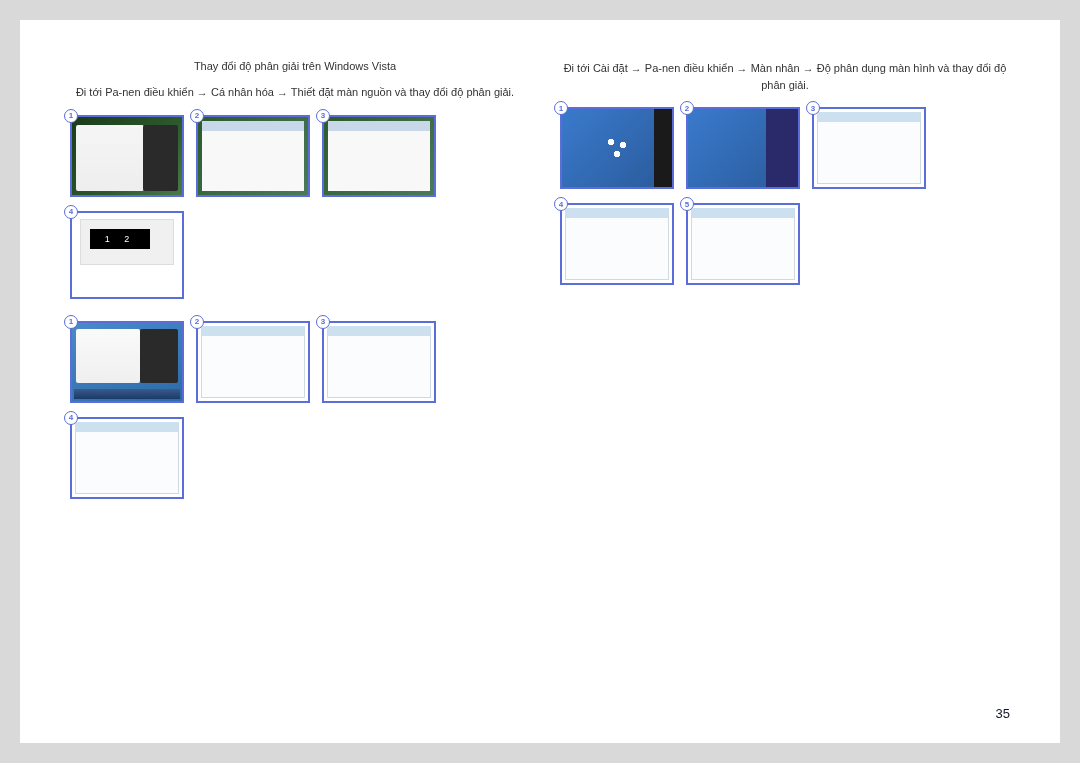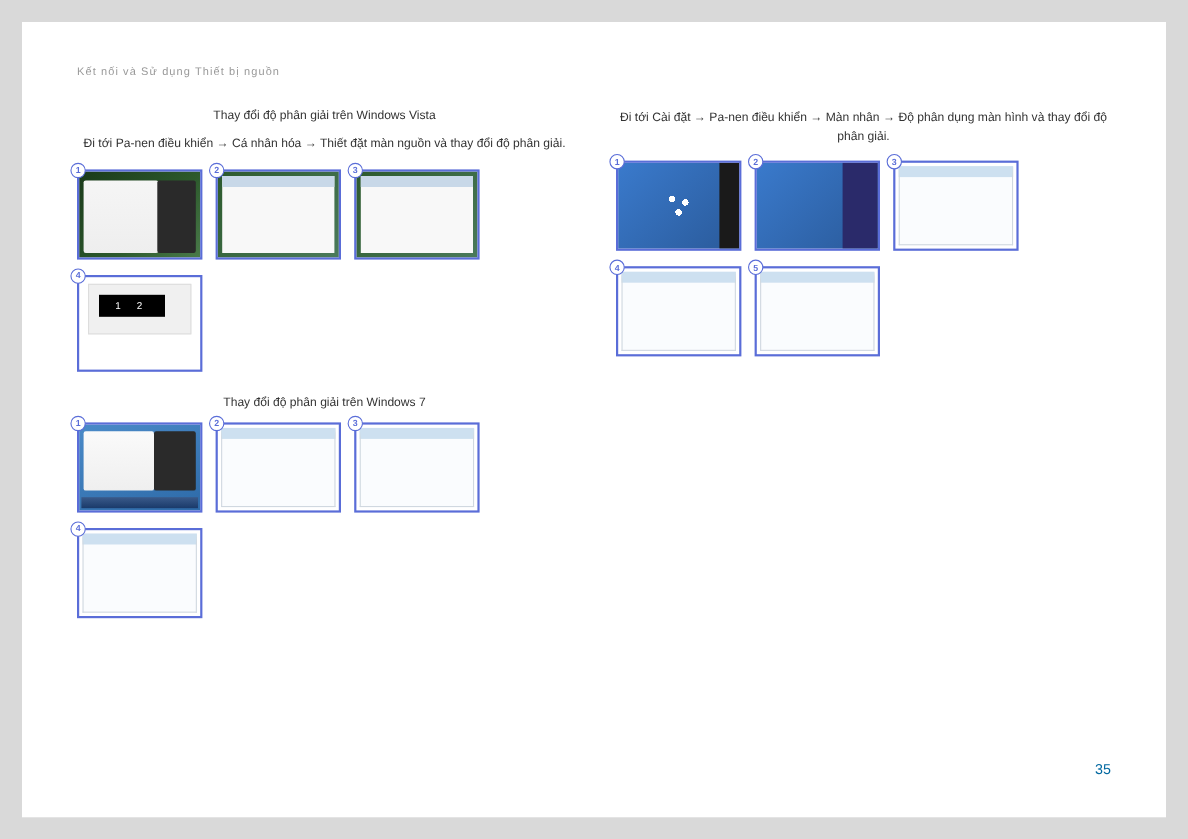--- a/index.html
+++ b/index.html
@@ -191,36 +191,35 @@
     content: "";
     position: absolute;
     right: 0; top: 0; bottom: 0;
     width: 32px;
     background: #2a2a6a;
   }
   .section-block { margin-bottom: 22px; }
   .page-number {
     position: absolute;
     right: 50px;
-    bottom: 36px;
+    bottom: 22px;
     font-size: 13px;
-    color: #0369a1;
+    color: #0f172a;
   }
   .taskbar {
     position: absolute;
     bottom: 2px; left: 2px; right: 2px;
     height: 10px;
     background: linear-gradient(#3a5a8a, #1a3a6a);
   }
 </style>
 </head>
 <body>
 
 <div class="page">
-  <div class="header">Kết nối và Sử dụng Thiết bị nguồn</div>
 
   <div class="columns">
 
     <div class="col">
 
       <div class="section-block">
         <div class="section-title">Thay đổi độ phân giải trên Windows Vista</div>
         <div class="section-body">
           <span>Đi tới </span><strong>Pa-nen điều khiển</strong><span class="arrow"> → </span><span>C</span><strong>á nhân hóa</strong><span class="arrow"> → T</span><strong>hiết đặt màn nguồn</strong><span> và thay đổi độ phân giải.</span>
         </div>
@@ -240,21 +239,20 @@
         </div>
         <div class="thumb-row" style="margin-top:14px;">
           <div class="thumb-wrap small">
             <div class="badge">4</div>
             <div class="thumb vista4"></div>
           </div>
         </div>
       </div>
 
       <div class="section-block">
-        <div class="section-title">Thay đổi độ phân giải trên Windows 7</div>
         <div class="thumb-row">
           <div class="thumb-wrap">
             <div class="badge">1</div>
             <div class="thumb win7-1">
                 <div class="taskbar"></div>
               </div>
           </div>
           <div class="thumb-wrap">
             <div class="badge">2</div>
             <div class="thumb win7-generic"></div>

